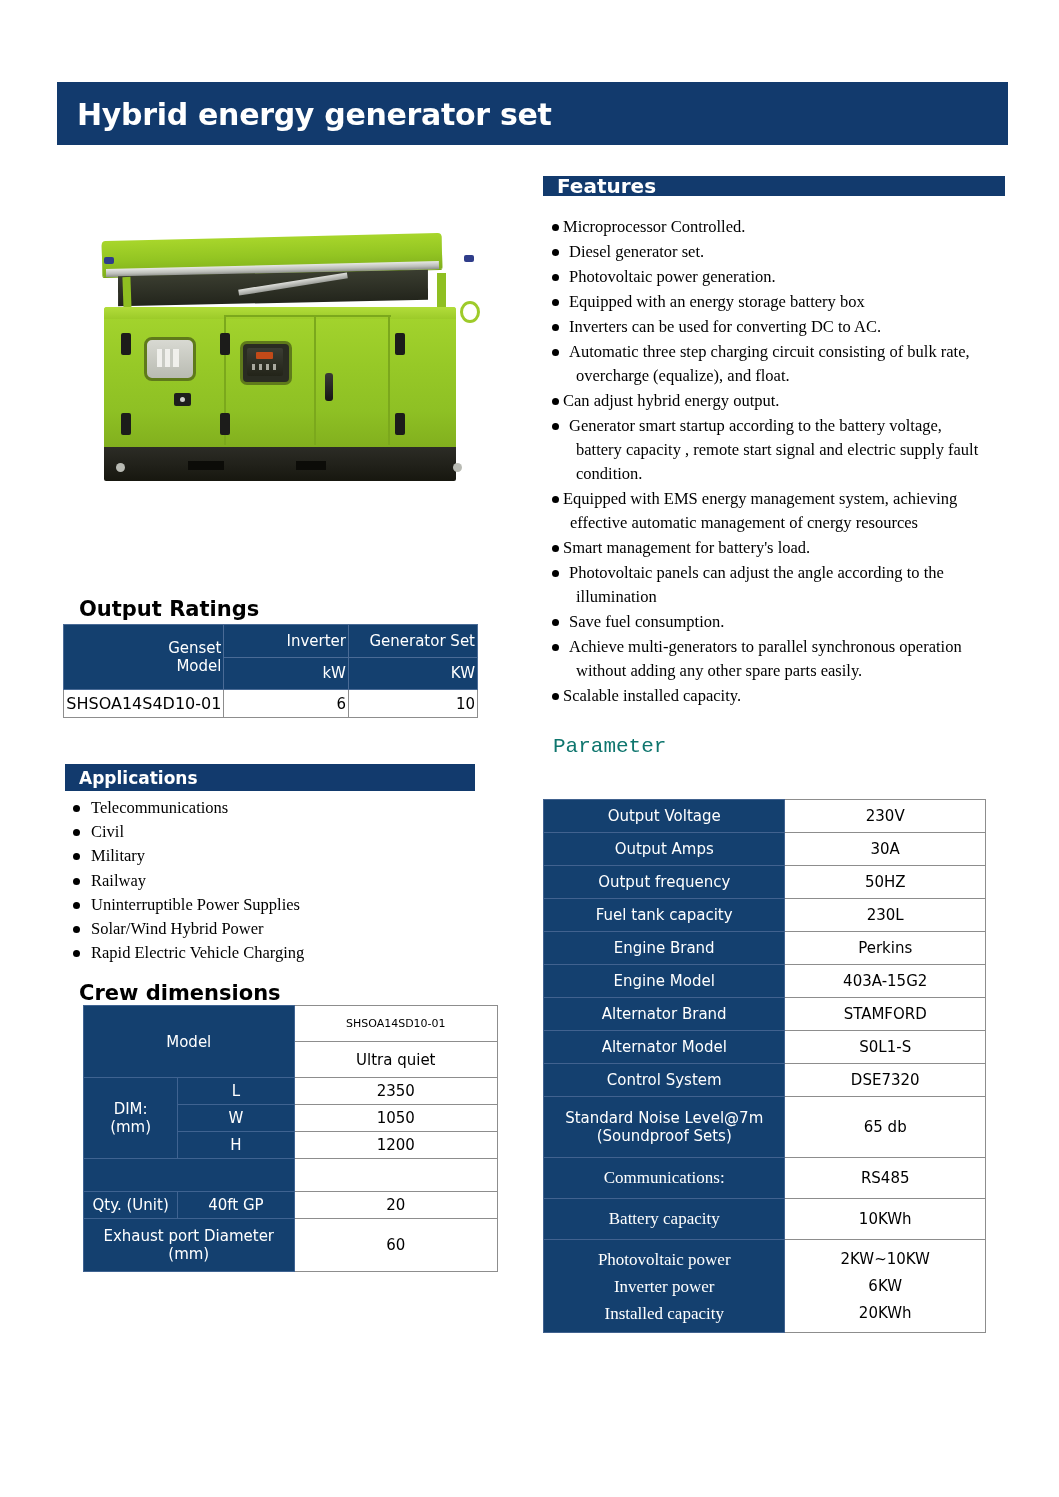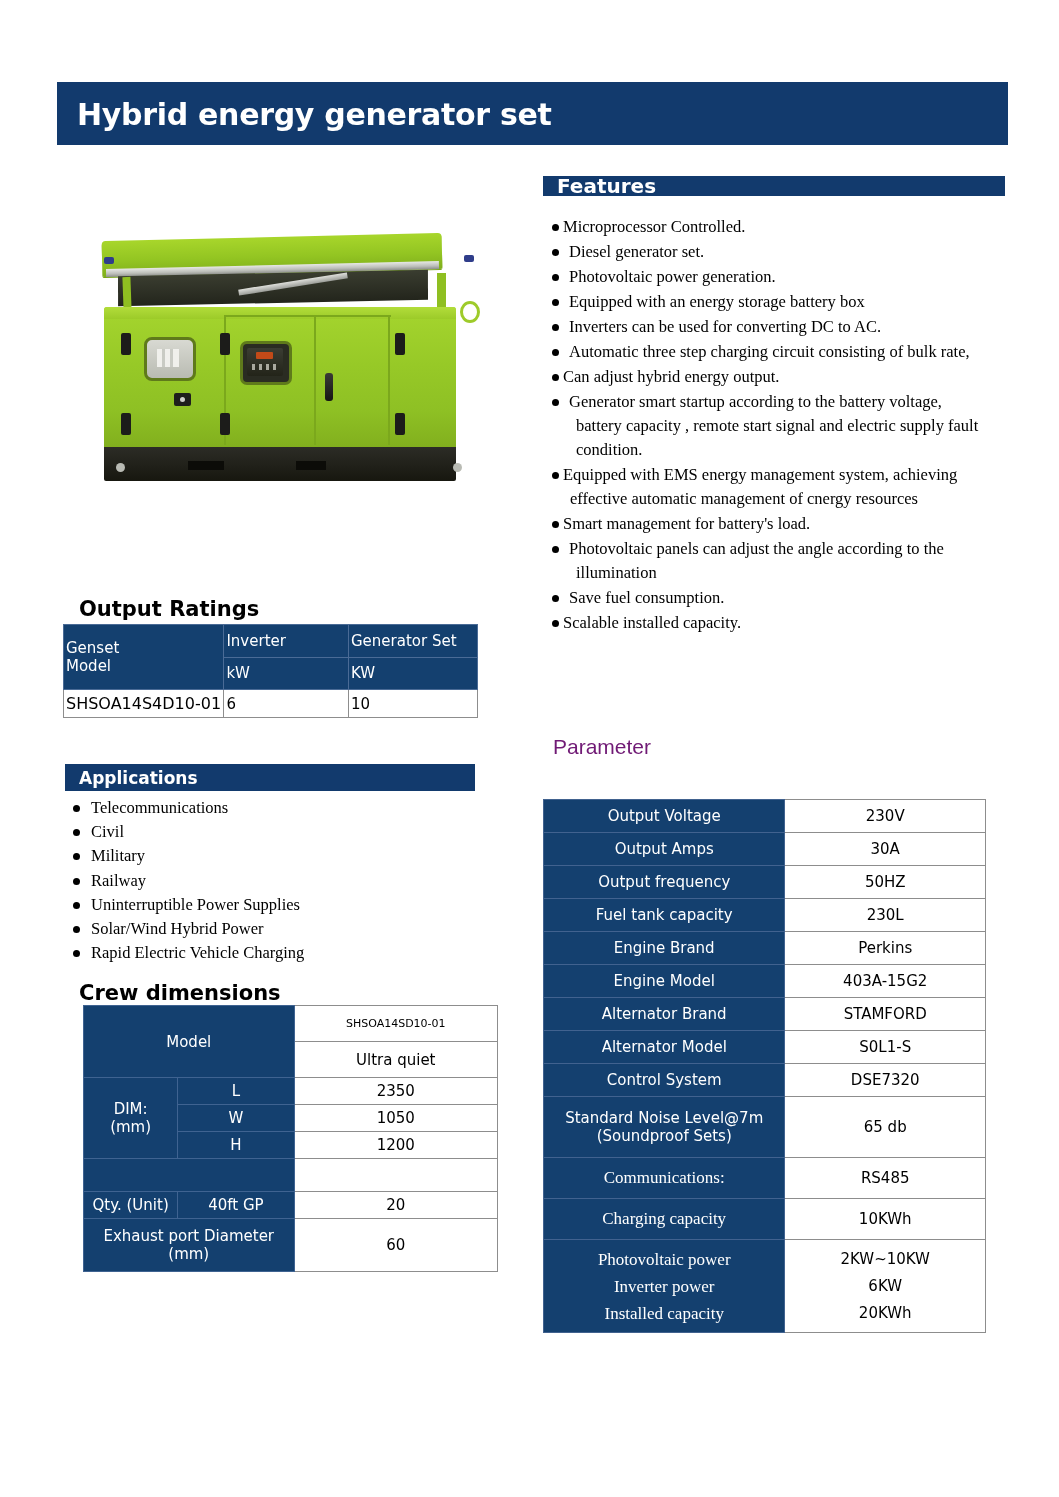--- a/index.html
+++ b/index.html
@@ -224,21 +224,21 @@
     font-weight: bold; font-size: 21px; color:#000;
   }
   .tbl { position: absolute; border-collapse: collapse; }
   #output-ratings-table {
     left: 63px; top: 624px; width: 415px;
     font-family: "DejaVu Sans", sans-serif;
     font-size: 15px;
   }
   #output-ratings-table td {
     border: 1px solid #8d8d8d;
-    text-align: left;
+    text-align: right;
     vertical-align: middle;
     padding: 4px 2px;
   }
   #output-ratings-table td.hd {
     background: #14406f; color: #ffffff; border-color:#4a6b96;
   }
   #output-ratings-table td.val { background:#fff; color:#000; }
 
   
   #applications-bar { left: 65px; top: 764px; width: 410px; height: 27px; font-size: 17px; }
@@ -267,22 +267,22 @@
     border: 1px solid #8d8d8d;
     text-align: center; vertical-align: middle;
     padding: 4px 2px;
   }
   #crew-table td.hd { background:#14406f; color:#fff; border-color:#3f6391; }
   #crew-table td.val { background:#fff; color:#000; }
 
   
   #parameter-title {
     position: absolute; left: 553px; top: 735px;
-    font-family: Liberation Sans, sans-serif;
-    font-size: 21px; color:#701a75;
+    font-family: Liberation Mono, monospace;
+    font-size: 21px; color:#0f766e;
   }
   #parameter-table {
     left: 543px; top: 799px; width: 443px;
     font-size: 15px;
   }
   #parameter-table td {
     border: 1px solid #8d8d8d;
     text-align:center; vertical-align: middle;
     padding: 4px 2px;
     height: 24px;
@@ -356,27 +356,28 @@
 
   <div class="sec-bar" id="features-bar">
     <span>Features</span>
   </div>
   <div class="feat-list">
     <div class="feat-item tight"><span class="dot"></span><span>Microprocessor Controlled.</span></div>
     <div class="feat-item"><span class="dot"></span><span>Diesel generator set.</span></div>
     <div class="feat-item"><span class="dot"></span><span>Photovoltaic power generation.</span></div>
     <div class="feat-item"><span class="dot"></span><span>Equipped with an energy storage battery box</span></div>
     <div class="feat-item"><span class="dot"></span><span>Inverters can be used for converting DC to AC.</span></div>
-    <div class="feat-item"><span class="dot"></span><span>Automatic three step charging circuit consisting of bulk rate,</span></div>
+    <div class="feat-item"><span class="dot"></span><span>Automatic three step charging circuit consisting of bulk rate,</span><span class="cont">overcharge (equalize), and float.</span></div>
     <div class="feat-item tight"><span class="dot"></span><span>Can adjust hybrid energy output.</span></div>
     <div class="feat-item"><span class="dot"></span><span>Generator smart startup according to the battery voltage,</span><span class="cont">battery capacity , remote start signal and electric supply fault condition.</span></div>
     <div class="feat-item tight"><span class="dot"></span><span>Equipped with EMS energy management system, achieving</span><span class="cont">effective automatic management of cnergy resources</span></div>
     <div class="feat-item tight"><span class="dot"></span><span>Smart management for battery's load.</span></div>
     <div class="feat-item"><span class="dot"></span><span>Photovoltaic panels can adjust the angle according to the</span><span class="cont">illumination</span></div>
     <div class="feat-item"><span class="dot"></span><span>Save fuel consumption.</span></div>
+    <div class="feat-item"><span class="dot"></span><span>Achieve multi-generators to parallel synchronous operation</span><span class="cont">without adding any other spare parts easily.</span></div>
     <div class="feat-item tight"><span class="dot"></span><span>Scalable installed capacity.</span></div>
   </div>
 
   <div id="output-ratings-title">Output Ratings</div>
   <table class="tbl" id="output-ratings-table">
     <tbody>
         <tr>
       <td class="hd" rowspan="2" style="width:158px;height:56px;">
         <div>Genset</div>
         <div>Model</div>
@@ -498,21 +499,21 @@
         <div>Standard Noise Level@7m</div>
         <div>(Soundproof Sets)</div>
       </td>
       <td class="val">65 db</td>
     </tr>
     <tr>
       <td class="hd serif" style="height:32px;">Communications:</td>
       <td class="val">RS485</td>
     </tr>
     <tr>
-      <td class="hd serif" style="height:32px;">Charging capacity</td>
+      <td class="hd serif" style="height:32px;">Battery capacity</td>
       <td class="val">10KWh</td>
     </tr>
     <tr>
       <td class="hd serif" style="height:84px;">
         <div class="pv-label">Photovoltaic power</div>
         <div class="pv-label">Inverter power</div>
         <div class="pv-label">Installed capacity</div>
       </td>
       <td class="val">
         <div class="pv-label">2KW~10KW</div>

